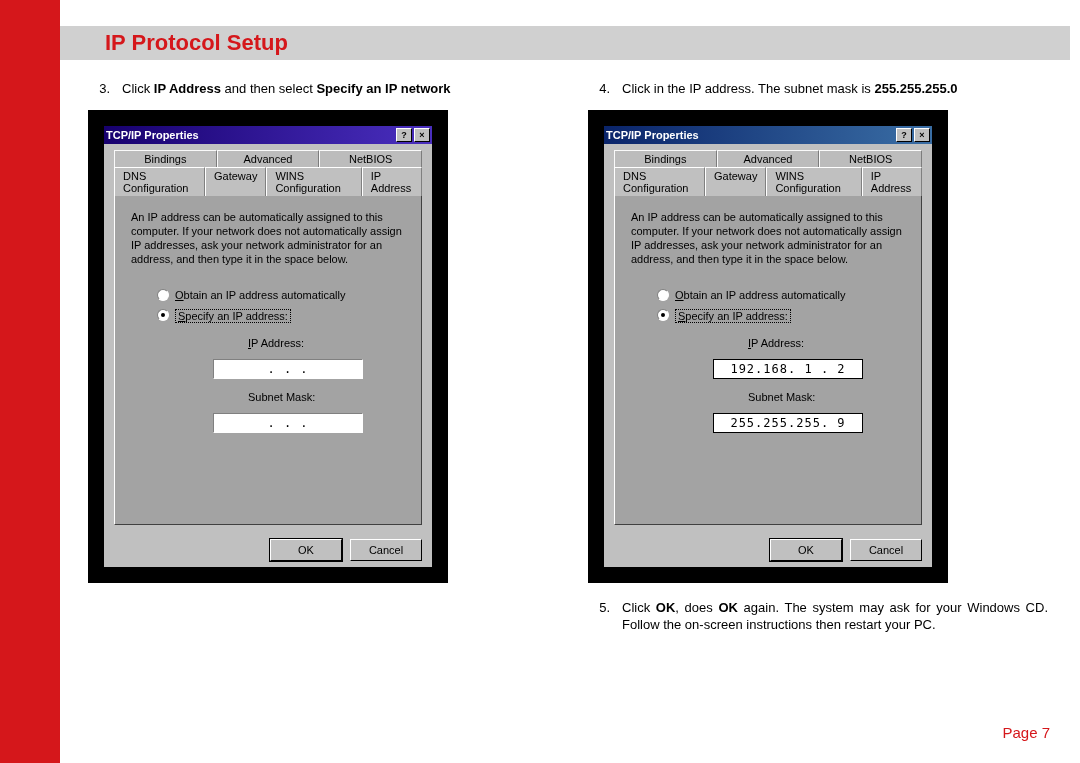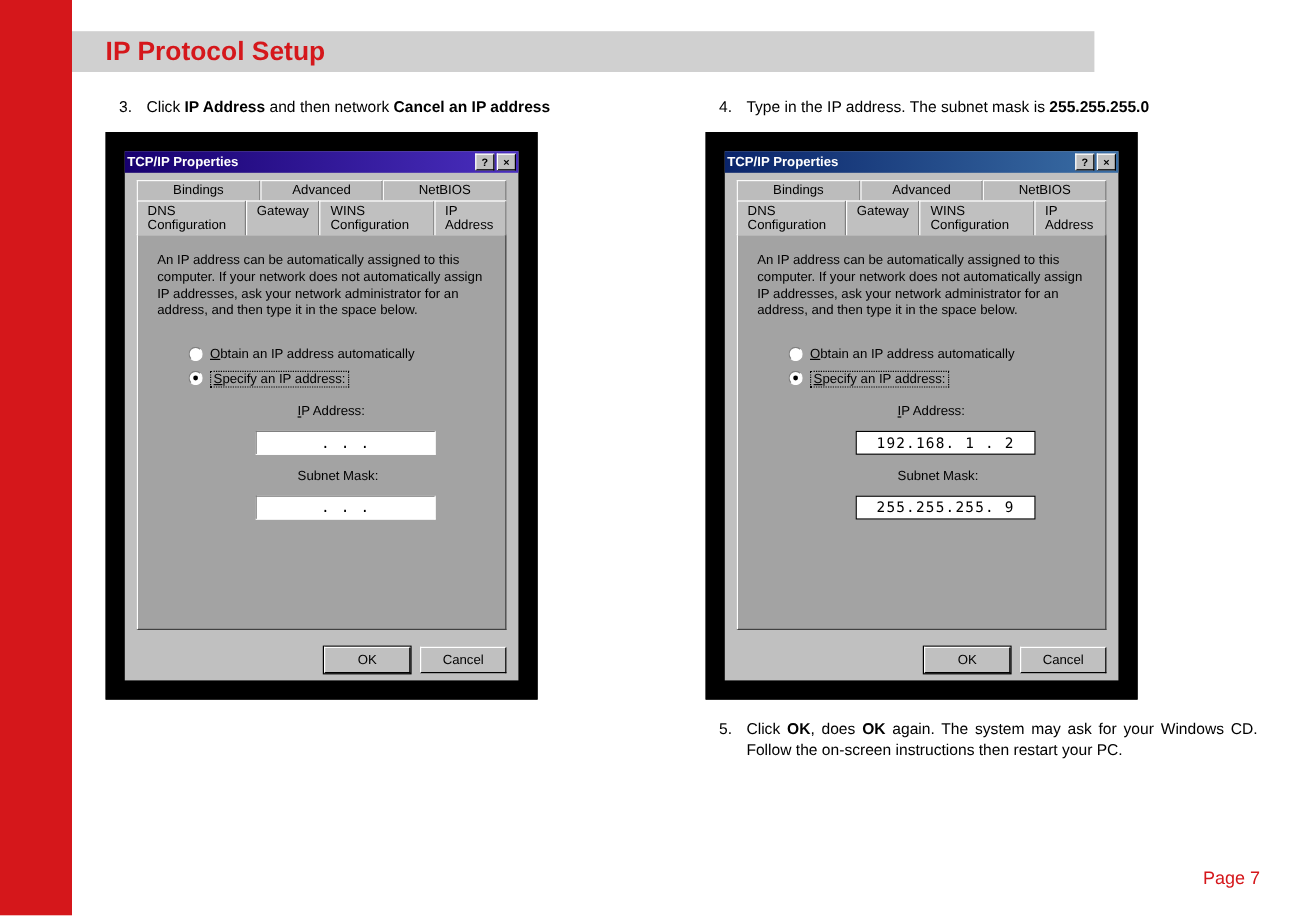--- a/index.html
+++ b/index.html
@@ -14,24 +14,24 @@
   .red-sidebar {
     position: absolute;
     left: 0; top: 0;
     width: 60px; height: 763px;
     background: #d5171b;
   }
   .title-bar {
     position: absolute;
     left: 60px; top: 26px;
     height: 34px;
-    width: 852px;
+    width: 1010px;
     background: #d0d0d0;
     display: flex; align-items: center;
-    padding-left: 28px;
+    padding-left: 45px;
   }
   .title-bar h1 {
     color: #d5171b;
     font-size: 22px;
     font-weight: bold;
   }
   .content {
     position: absolute;
     left: 88px; top: 80px;
     width: 960px;
@@ -185,21 +185,21 @@
 <div class="title-bar">
   <h1>IP Protocol Setup</h1>
 </div>
 
 <div class="content">
 
   <div class="col">
     <div class="instr">
       <div class="num">3.</div>
       <div class="txt">
-        <span>Click </span><b>IP Address</b><span> and then network </span><b>Cancel an IP address</b>
+        <span>Click </span><b>IP Address</b><span> and then select </span><b>Specify an IP network</b>
       </div>
     </div>
 
     <div class="dlg-border">
       <div class="dlg">
         <div class="titlebar purple">
           <span>TCP/IP Properties</span>
           <span class="spacer"></span>
           <span class="win-btn">?</span>
           <span class="win-btn">×</span>
@@ -245,21 +245,21 @@
           <div class="btn98">Cancel</div>
         </div>
       </div>
     </div>
   </div>
 
   <div class="col">
     <div class="instr">
       <div class="num">4.</div>
       <div class="txt">
-        <span>Type in the IP address. The subnet mask is </span><b>255.255.255.0</b>
+        <span>Click in the IP address. The subnet mask is </span><b>255.255.255.0</b>
       </div>
     </div>
 
     <div class="dlg-border">
       <div class="dlg">
         <div class="titlebar blue">
           <span>TCP/IP Properties</span>
           <span class="spacer"></span>
           <span class="win-btn">?</span>
           <span class="win-btn">×</span>

